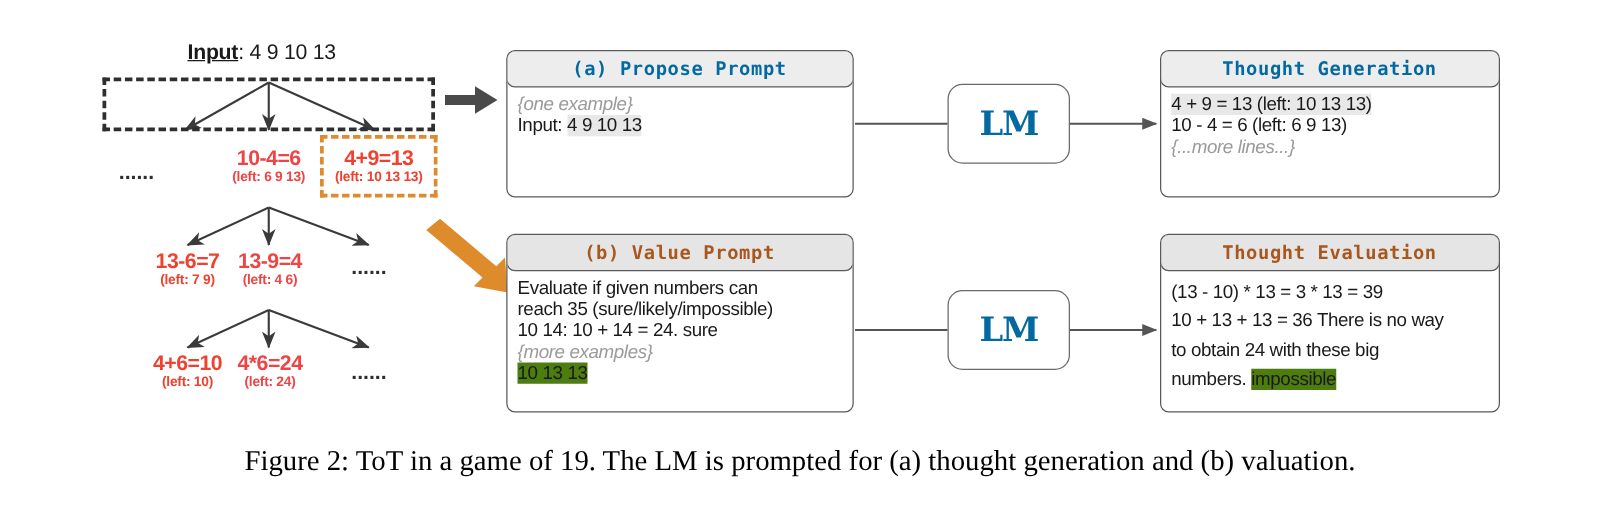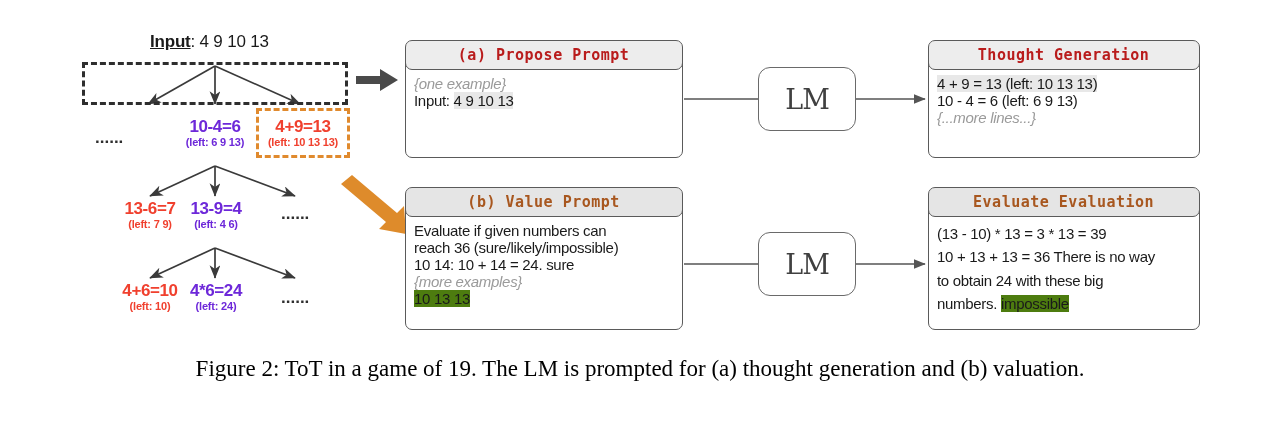--- a/index.html
+++ b/index.html
@@ -55,21 +55,21 @@
     letter-spacing: -0.4px;
     display: block;
   }
   .node .left {
     font-size: 11px;
     font-weight: 600;
     letter-spacing: -0.2px;
     display: block;
     margin-top: 1px;
   }
-  .node.green .expr, .node.green .left { color: #6d28d9; }
+  .node.green .expr, .node.green .left { color: #ef4444; }
   .node.red   .expr, .node.red   .left { color: #F0402E; }
 
   .ellipsis {
     font-size: 17px;
     font-weight: 700;
     color: #2e2e2e;
     letter-spacing: 0px;
     white-space: nowrap;
   }
 
@@ -89,21 +89,21 @@
     line-height: 28px;
     text-align: center;
     font-family: "DejaVu Sans Mono", "Liberation Mono", monospace;
     font-weight: 700;
     font-size: 15px;
     letter-spacing: 0.5px;
     position: absolute;
     left: -1.4px;
     top: -1.4px;
   }
-  .panel-header.gray  { background: #EDEDED; color: #b91c1c; }
+  .panel-header.gray  { background: #EDEDED; color: #0369a1; }
   .panel-header.cream { background: #e5e5e5; color: #A8571F; }
 
   .panel-body {
     position: absolute;
     left: 0; right: 0;
     top: 16px;
     padding: 18px 8px 0 8px;
     font-size: 15px;
     letter-spacing: -0.3px;
   }
@@ -118,24 +118,24 @@
   
   .lm-box {
     box-sizing: border-box;
     border: 1.4px solid #6a6a6a;
     border-radius: 12px;
     background: #ffffff;
     display: flex;
     align-items: center;
     justify-content: center;
     font-family: "DejaVu Serif", "Liberation Serif", serif;
-    font-weight: 400;
+    font-weight: 700;
     font-size: 27px;
     letter-spacing: -1px;
-    color: #404040;
+    color: #0369a1;
   }
 
   
   #wires {
     position: absolute;
     left: 0; top: 0;
     width: 1280px; height: 424px;
     pointer-events: none;
   }
 
@@ -243,21 +243,21 @@
     <div class="panel-body">
       <div class="line muted">{one example}</div>
       <div class="line"><span>Input: </span><span class="hl-gray">4 9 10 13</span></div>
     </div>
   </div>
 
   <div class="abs panel" style="left:405px; top:187px; width:278px; height:143px;">
     <div class="panel-header cream" style="width:278px;">(b) Value Prompt</div>
     <div class="panel-body">
       <div class="line">Evaluate if given numbers can</div>
-      <div class="line">reach 36 (sure/likely/impossible)</div>
+      <div class="line">reach 35 (sure/likely/impossible)</div>
       <div class="line">10 14: 10 + 14 = 24. sure</div>
       <div class="line muted">{more examples}</div>
       <div class="line"><span class="hl-pink">10 13 13</span></div>
     </div>
   </div>
 
   <div class="abs lm-box" style="left:758px; top:67px; width:98px; height:64px;">
     <span>LM</span>
   </div>
   <div class="abs lm-box" style="left:758px; top:232px; width:98px; height:64px;">
@@ -267,21 +267,21 @@
   <div class="abs panel" style="left:928px; top:40px; width:272px; height:118px;">
     <div class="panel-header gray" style="width:272px;">Thought Generation</div>
     <div class="panel-body">
       <div class="line"><span class="hl-gray">4 + 9 = 13 (left: 10 13 13)</span></div>
       <div class="line">10 - 4 = 6 (left: 6 9 13)</div>
       <div class="line muted">{...more lines...}</div>
     </div>
   </div>
 
   <div class="abs panel" style="left:928px; top:187px; width:272px; height:143px;">
-    <div class="panel-header cream" style="width:272px;">Evaluate Evaluation</div>
+    <div class="panel-header cream" style="width:272px;">Thought Evaluation</div>
     <div class="panel-body" style="line-height:1.55;">
       <div class="line">(13 - 10) * 13 = 3 * 13 = 39</div>
       <div class="line">10 + 13 + 13 = 36 There is no way</div>
       <div class="line">to obtain 24 with these big</div>
       <div class="line"><span>numbers. </span><span class="hl-pink">impossible</span></div>
     </div>
   </div>
 
   <div class="caption">Figure 2: ToT in a game of 19. The LM is prompted for (a) thought generation and (b) valuation.</div>
 

